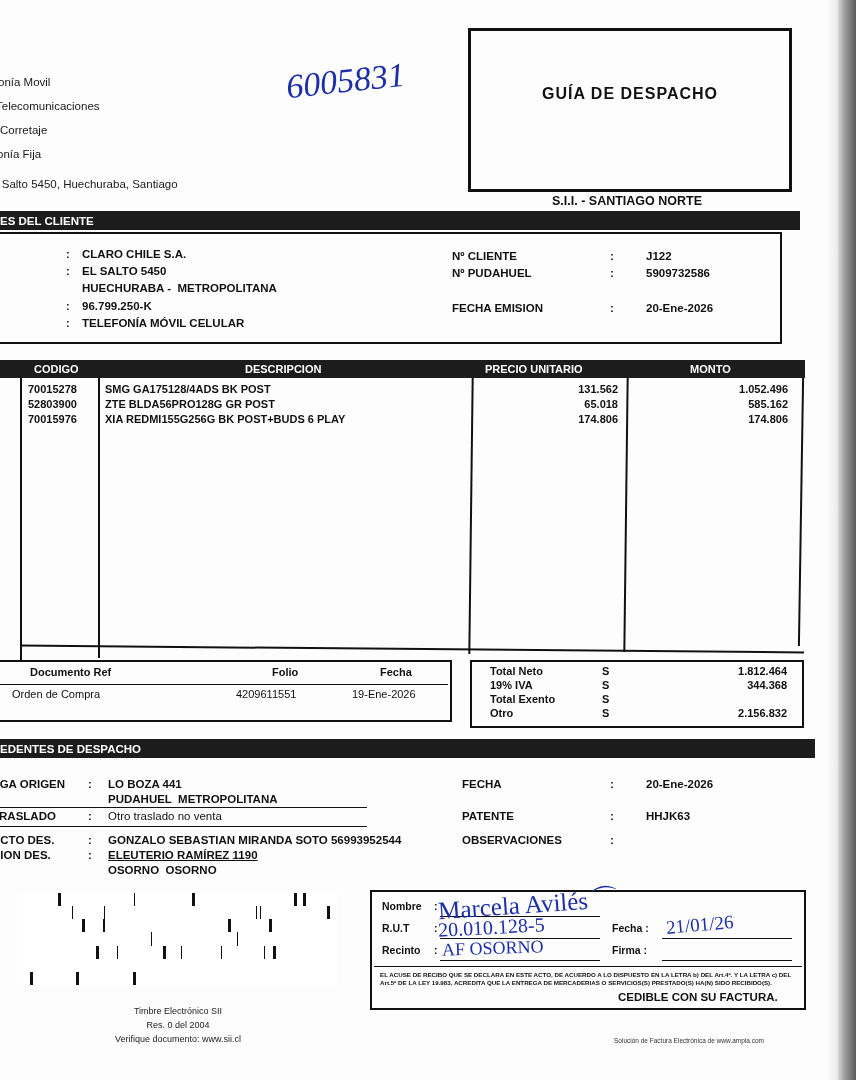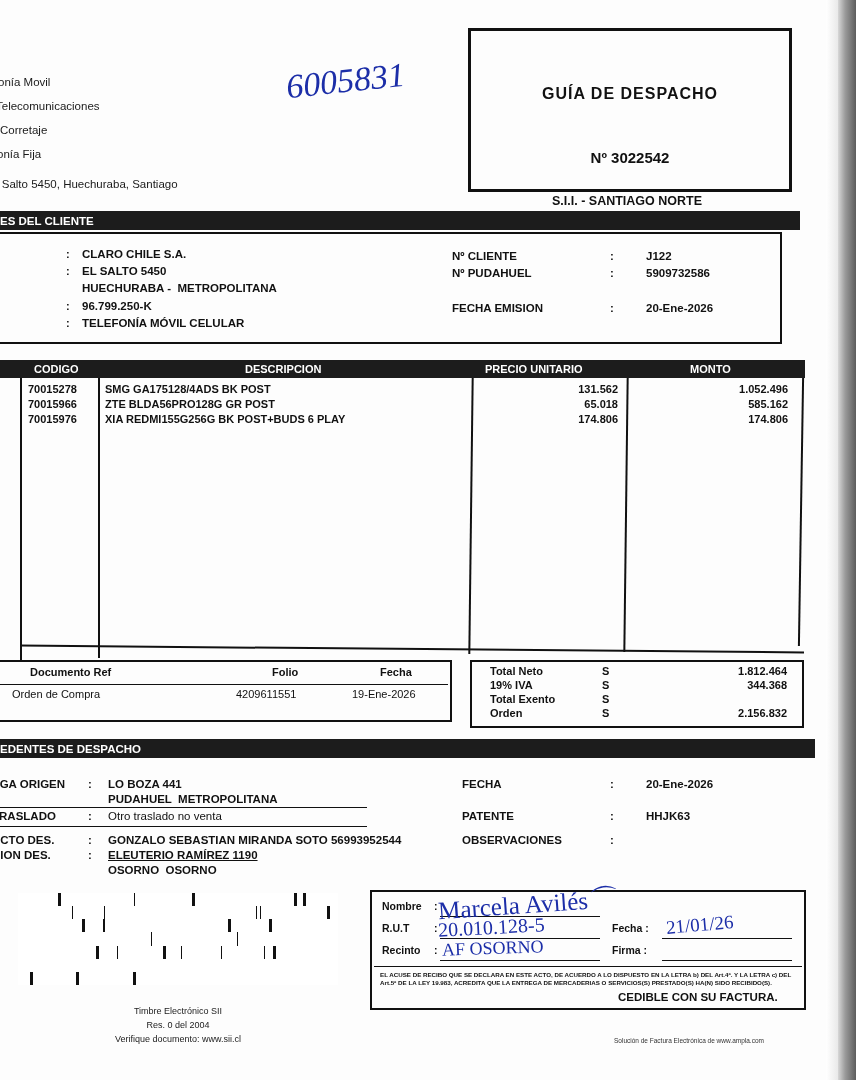--- a/index.html
+++ b/index.html
@@ -72,21 +72,20 @@
     <div class="t line" style="left:-4px;top:100px;">Telecomunicaciones</div>
     <div class="t line" style="left:0px;top:124px;">Corretaje</div>
     <div class="t line" style="left:-3px;top:148px;">onía Fija</div>
     <div class="t line" style="left:-4px;top:178px;">l Salto 5450, Huechuraba, Santiago</div>
   </div>
 
   <div class="hand" style="left:286px;top:62px;font-size:34px;">6005831</div>
 
   <div class="rutbox" style="left:468px;top:28px;width:318px;height:158px;">
     <div class="t l2" style="left:0;top:54px;width:318px;text-align:center;">GUÍA DE DESPACHO</div>
-    <div class="t l3" style="left:0;top:118px;width:318px;text-align:center;">Nº 3022542</div>
   </div>
   <div class="t b" style="left:468px;top:194px;width:318px;text-align:center;font-size:12.5px;">S.I.I. - SANTIAGO NORTE</div>
 
   <div class="bar" style="left:-10px;top:211px;width:800px;height:19px;">
     <span>ES DEL CLIENTE</span>
   </div>
   <div class="cbox" style="left:-10px;top:232px;width:790px;height:108px;"></div>
 
   <div class="t b" style="left:66px;top:248px;font-size:11px;">:</div>
   <div class="t b" style="left:82px;top:248px;font-size:11.5px;">CLARO CHILE S.A.</div>
@@ -122,21 +121,21 @@
   <div class="vline" style="left:470px;top:378px;height:276px;transform:rotate(0.7deg);"></div>
   <div class="vline" style="left:625px;top:378px;height:274px;transform:rotate(0.7deg);"></div>
   <div class="vline" style="left:800px;top:378px;height:268px;transform:rotate(0.9deg);"></div>
   <div class="hline" style="left:20px;top:648px;width:784px;transform:rotate(0.5deg);"></div>
 
   <div class="row b" style="left:28px;top:383px;">70015278</div>
   <div class="row b" style="left:105px;top:383px;">SMG GA175128/4ADS BK POST</div>
   <div class="num b" style="left:470px;top:383px;width:148px;">131.562</div>
   <div class="numb" style="left:628px;top:383px;width:160px;">1.052.496</div>
 
-  <div class="row b" style="left:28px;top:398px;">70015966</div>
+  <div class="row b" style="left:28px;top:398px;">52803900</div>
   <div class="row b" style="left:105px;top:398px;">ZTE BLDA56PRO128G GR POST</div>
   <div class="num b" style="left:470px;top:398px;width:148px;">65.018</div>
   <div class="numb" style="left:628px;top:398px;width:160px;">585.162</div>
 
   <div class="row b" style="left:28px;top:413px;">70015976</div>
   <div class="row b" style="left:105px;top:413px;">XIA REDMI155G256G BK POST+BUDS 6 PLAY</div>
   <div class="num b" style="left:470px;top:413px;width:148px;">174.806</div>
   <div class="numb" style="left:628px;top:413px;width:160px;">174.806</div>
 
   <div class="rbox" style="left:-10px;top:660px;width:460px;height:58px;">
@@ -155,21 +154,21 @@
     <div class="numb" style="left:160px;top:3px;width:155px;">1.812.464</div>
 
     <div class="t b" style="left:18px;top:17px;font-size:11px;">19% IVA</div>
     <div class="t b" style="left:130px;top:17px;font-size:11px;">S</div>
     <div class="numb" style="left:160px;top:17px;width:155px;">344.368</div>
 
     <div class="t b" style="left:18px;top:31px;font-size:11px;">Total Exento</div>
     <div class="t b" style="left:130px;top:31px;font-size:11px;">S</div>
     <div class="numb" style="left:160px;top:31px;width:155px;"></div>
 
-    <div class="t b" style="left:18px;top:45px;font-size:11px;">Orden</div>
+    <div class="t b" style="left:18px;top:45px;font-size:11px;">Otro</div>
     <div class="t b" style="left:130px;top:45px;font-size:11px;">S</div>
     <div class="numb" style="left:160px;top:45px;width:155px;">2.156.832</div>
   </div>
 
   <div class="bar" style="left:-10px;top:739px;width:815px;height:19px;">
     <span>EDENTES DE DESPACHO</span>
   </div>
 
   <div class="t b" style="left:-8px;top:778px;font-size:11.5px;">EGA ORIGEN</div>
   <div class="t b" style="left:88px;top:778px;font-size:11.5px;">:</div>

